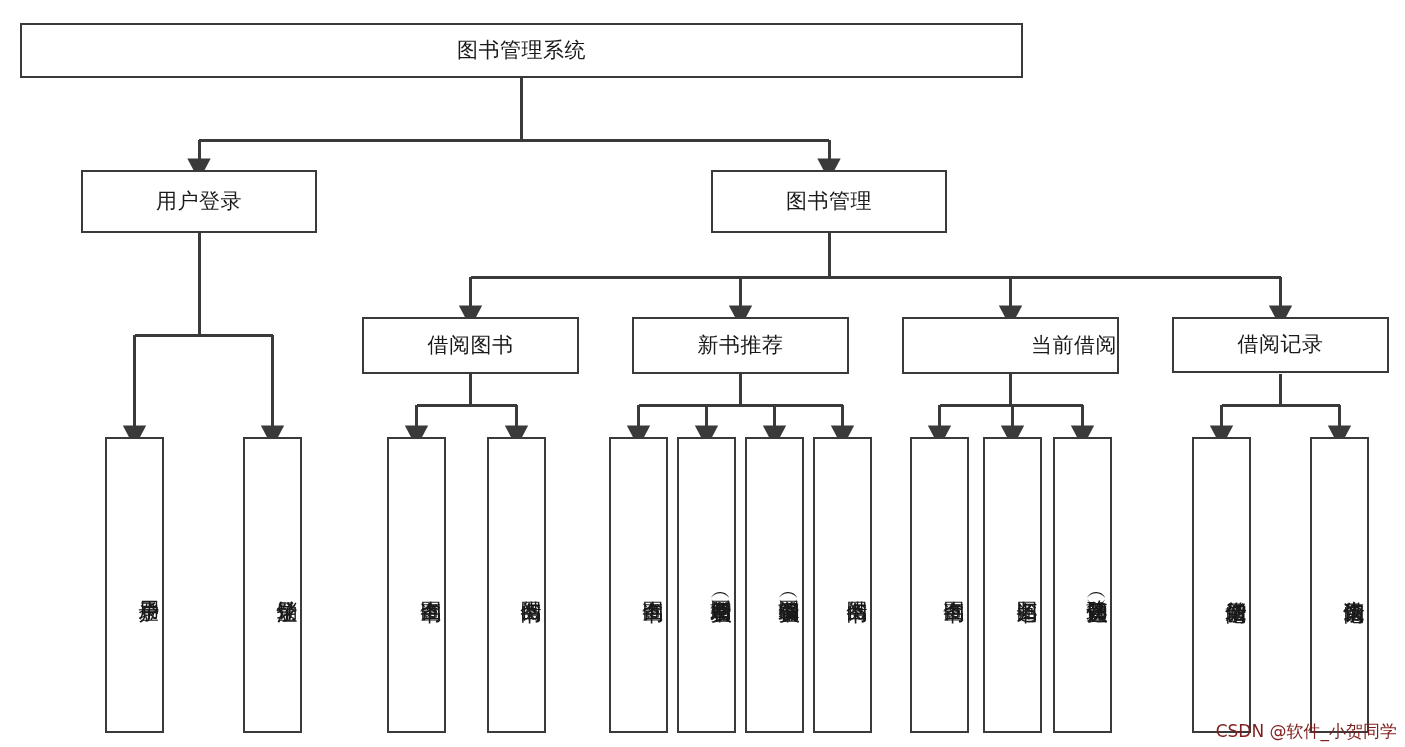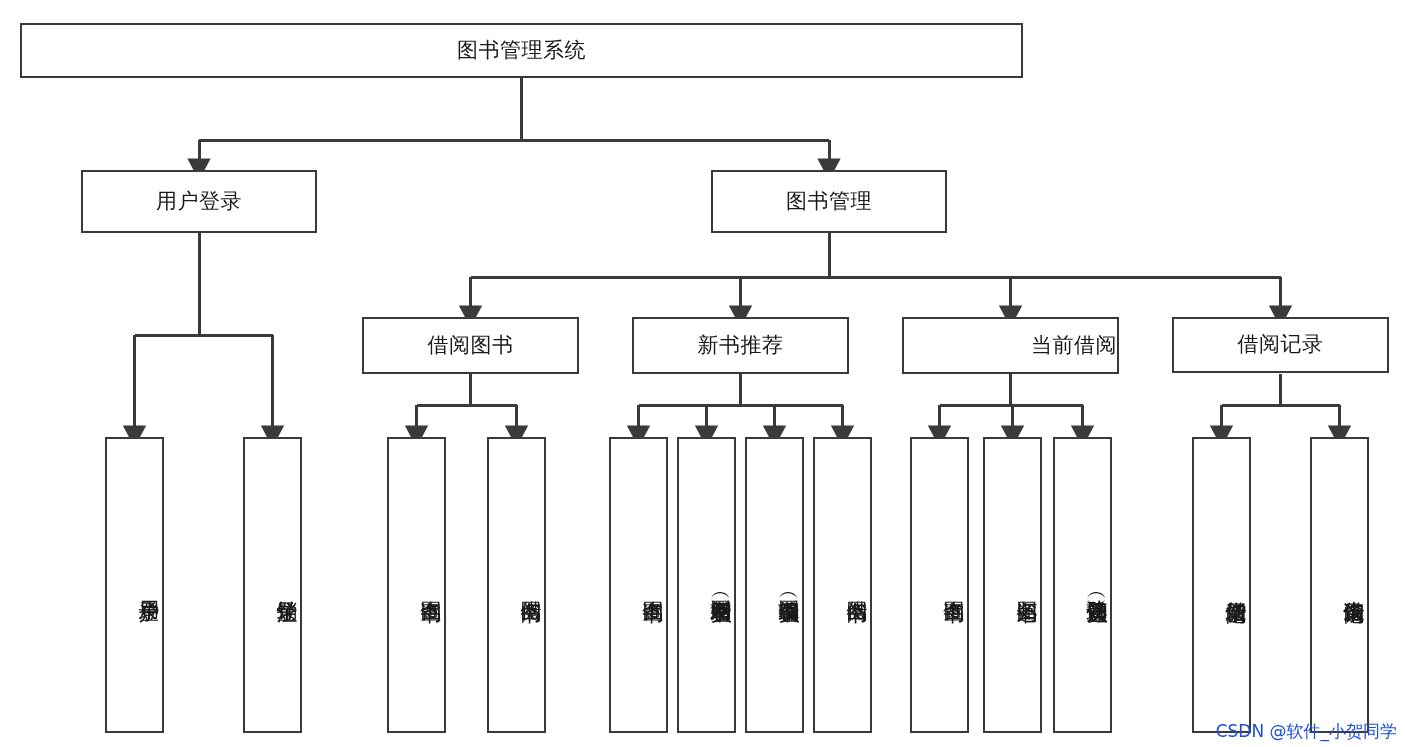--- a/index.html
+++ b/index.html
@@ -57,21 +57,21 @@
     width: 1405px;
     height: 747px;
     pointer-events: none;
   }
   
   #watermark {
     position: absolute;
     right: 8px;
     bottom: 4px;
     font-size: 17px;
-    color: #1d4ed8;
+    color: #7f1d1d;
     font-family: "DejaVu Sans", "Liberation Sans", sans-serif;
     white-space: nowrap;
     user-select: none;
   }
 </style>
 </head>
 <body>
 
 <div id="canvas">
   <svg class="edge-layer" viewBox="0 0 1405 747" width="1405" height="747" xmlns="http://www.w3.org/2000/svg">

